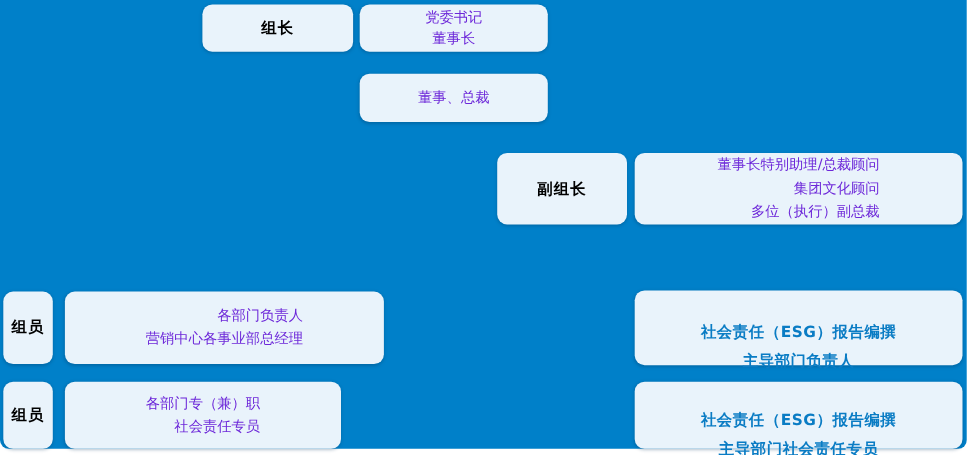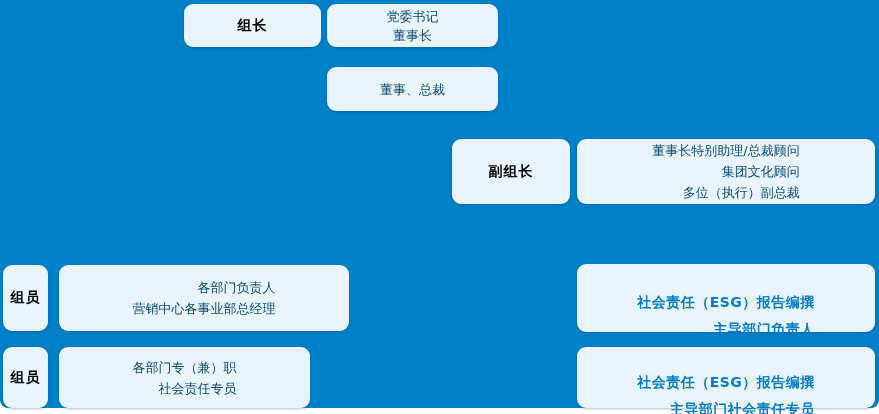--- a/index.html
+++ b/index.html
@@ -29,32 +29,32 @@
     box-sizing: border-box;
   }
   .role-text {
     color: #000000;
     font-weight: bold;
     font-size: 14px;
     letter-spacing: 1px;
     white-space: nowrap;
   }
   .info-text {
-    color: #0c4a6e;
+    color: #6d28d9;
     font-size: 13px;
     line-height: 21px;
     text-align: center;
   }
   .info-text.align-left { text-align: right; }
   .esg-text {
     color: #0a7cc4;
     font-weight: bold;
     font-size: 14px;
     line-height: 27px;
-    text-align: right;
+    text-align: center;
     letter-spacing: 0.5px;
     margin-top: 36px;
   }
   .line { display: block; }
 
   
   .r1-role { left: 184px; top: 4px;  width: 137px; height: 43px; }
   .r1-info { left: 327px; top: 4px;  width: 171px; height: 43px; }
   .r1-info .info-text { line-height: 19px; }
   

